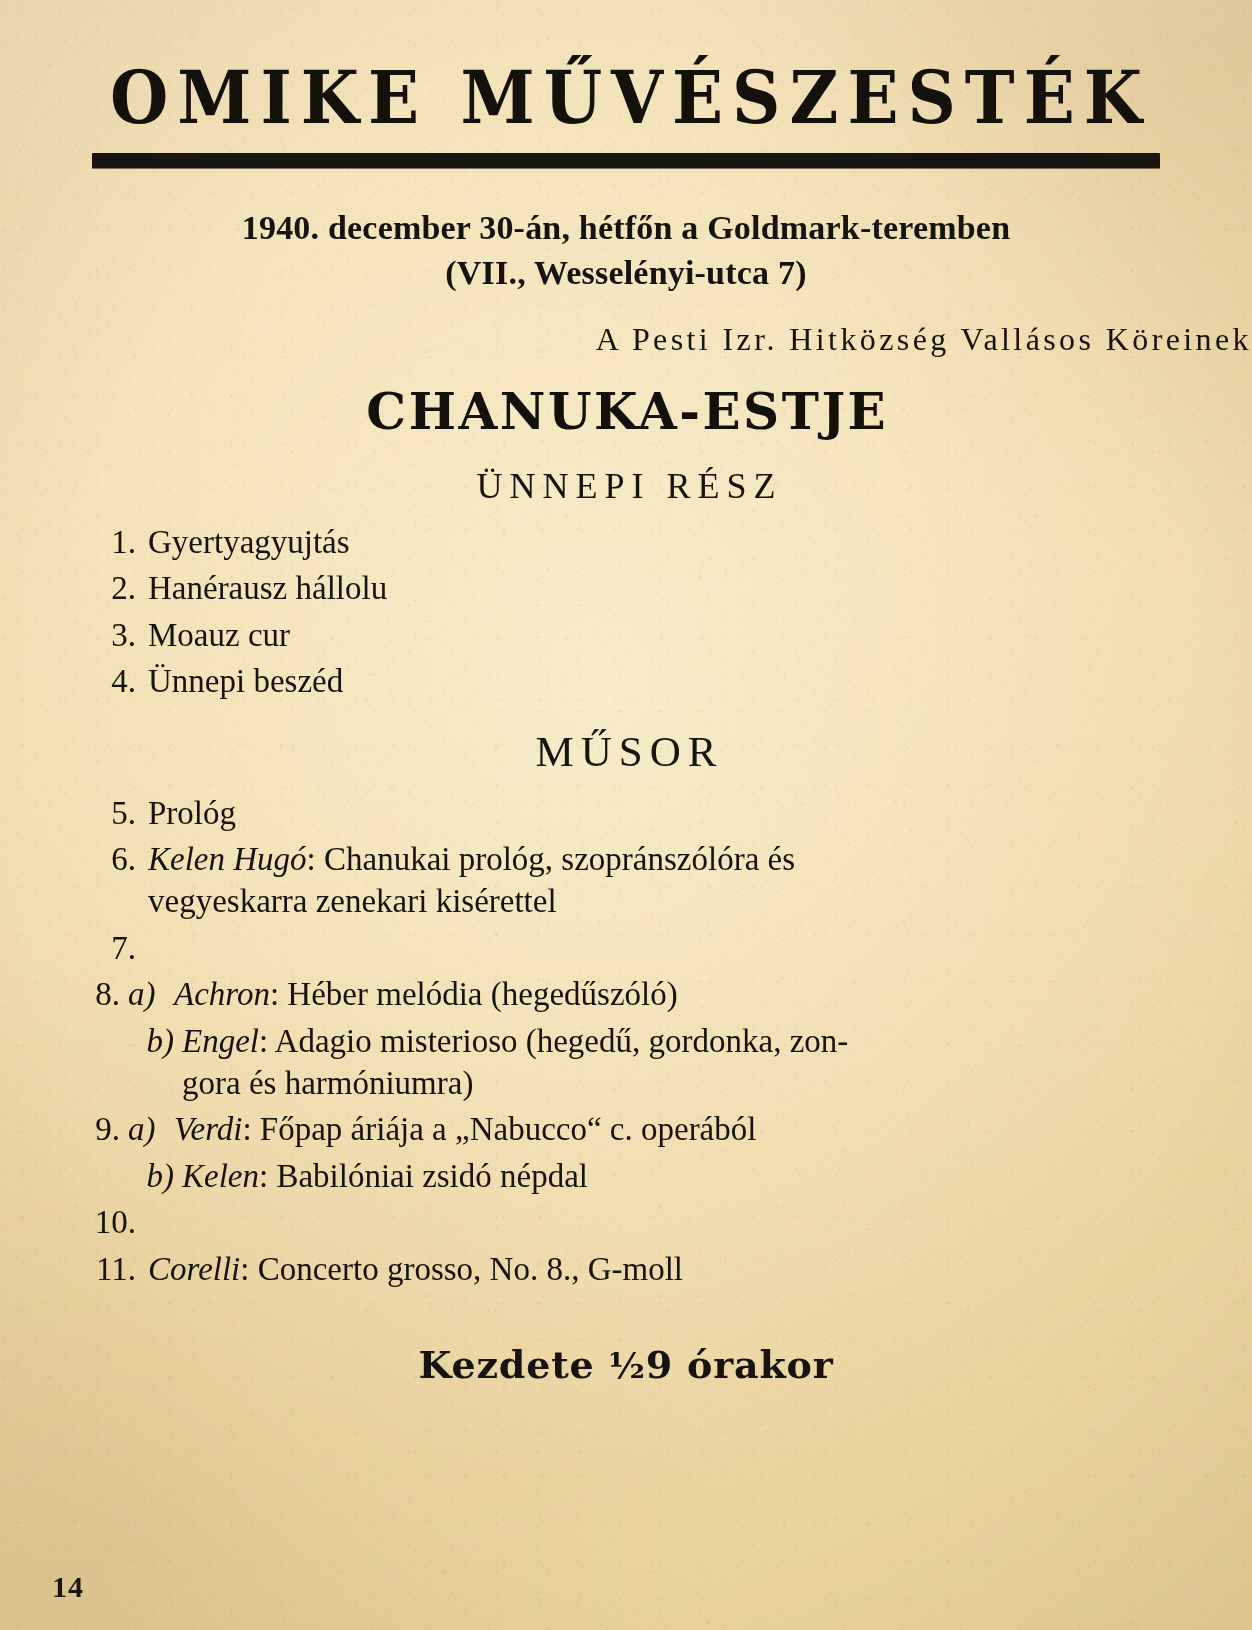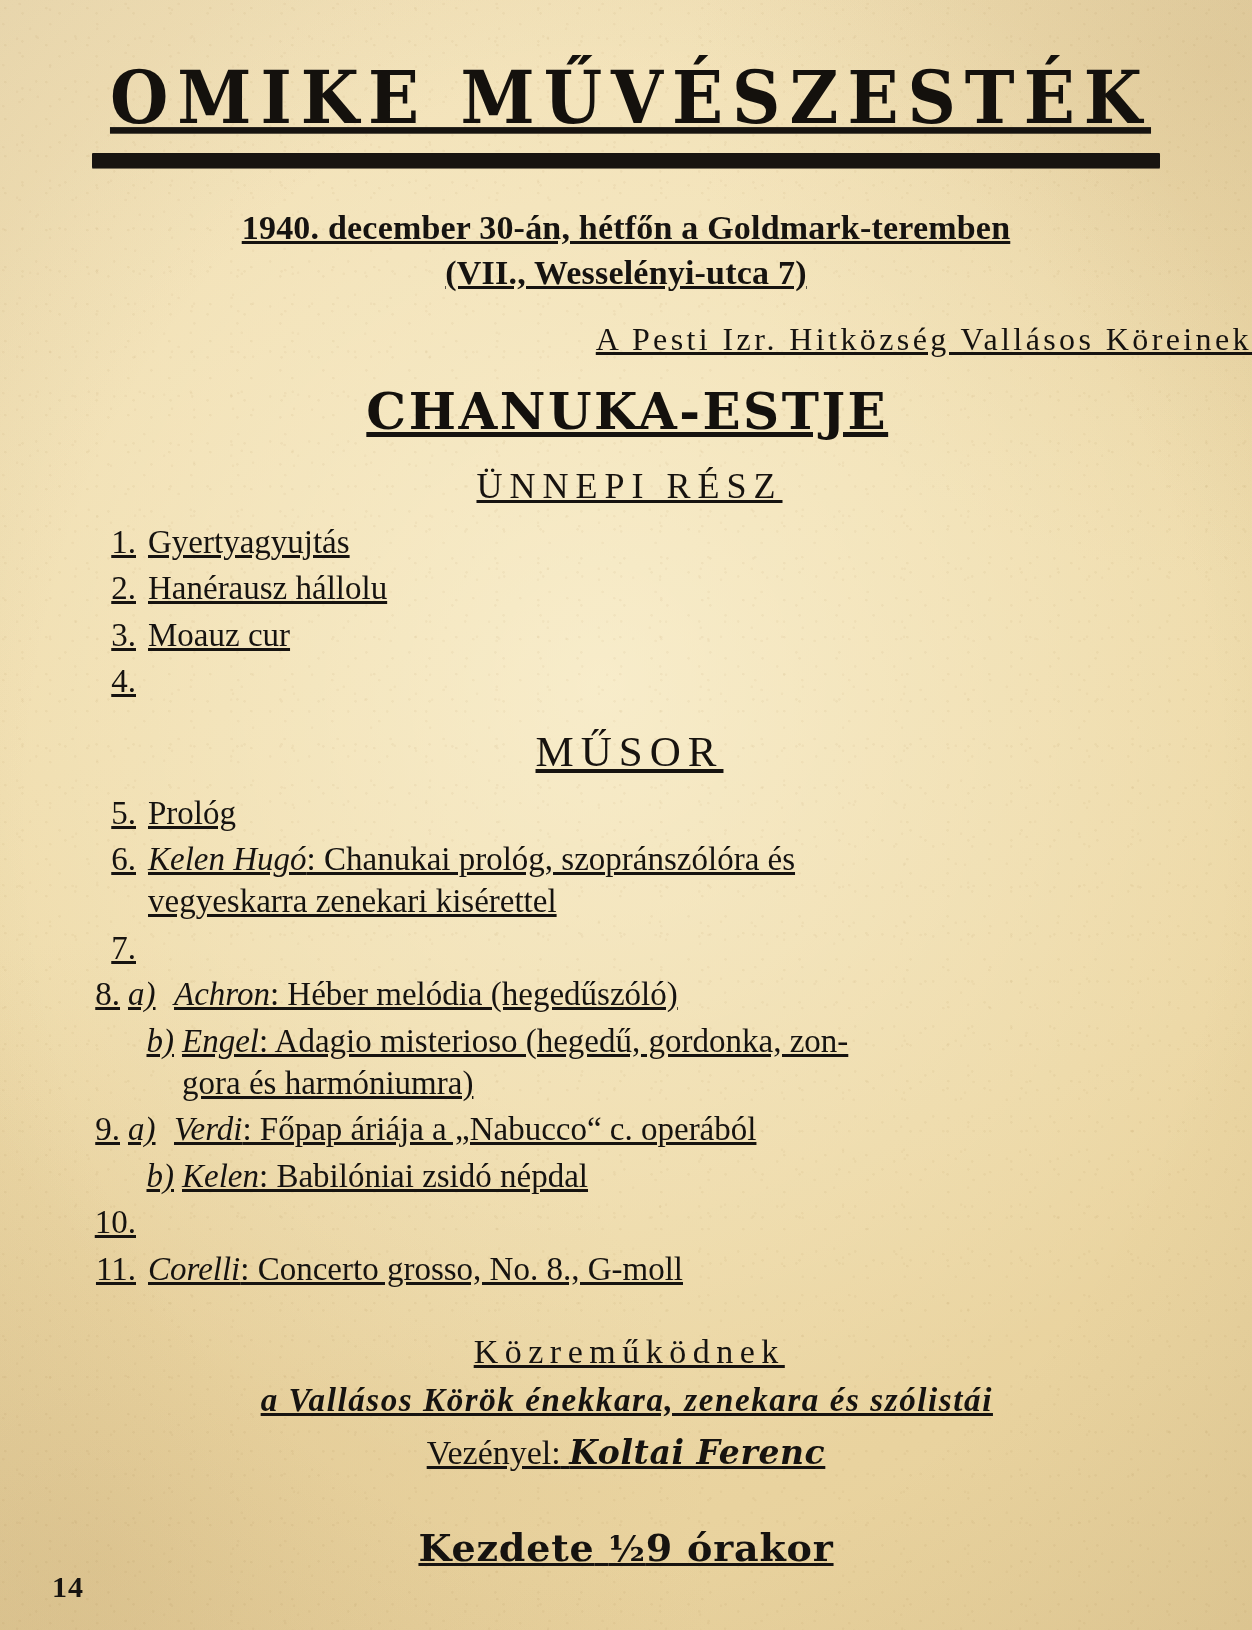--- a/index.html
+++ b/index.html
@@ -54,21 +54,20 @@
     pointer-events: none;
     background: radial-gradient(ellipse 82% 78% at 50% 50%, rgba(0,0,0,0) 58%, rgba(120,92,48,0.13) 100%);
   }
 
   .content {
     position: relative;
     z-index: 2;
     width: 1252px;
     height: 1630px;
     box-sizing: border-box;
-    text-decoration: underline;
   }
 
   
   .masthead {
     padding-top: 60px;
     text-align: center;
   }
   .masthead-title {
     font-family: "DejaVu Serif", "Liberation Serif", serif;
     font-weight: 700;
@@ -280,20 +279,21 @@
       <li class="prog-item">
         <span class="num">2.</span>
         <span class="body">Hanérausz hállolu</span>
       </li>
       <li class="prog-item">
         <span class="num">3.</span>
         <span class="body">Moauz cur</span>
       </li>
       <li class="prog-item">
         <span class="num">4.</span>
+        <span class="body">Ünnepi beszéd</span>
       </li>
     </ul>
 
     <div class="section-heading musor">MŰSOR</div>
 
     <ul class="programme">
 
       <li class="prog-item">
         <span class="num">5.</span>
         <span class="body">Prológ</span>
@@ -334,24 +334,19 @@
         <span class="num">10.</span>
       </li>
 
       <li class="prog-item">
         <span class="num">11.</span>
         <span class="body"><span class="composer">Corelli</span><span>: Concerto grosso, No. 8., G-moll</span></span>
       </li>
 
     </ul>
 
-    <div class="credits">
-      <div class="credits-heading">Közreműködnek</div>
-      <div class="performers">a Vallásos Körök énekkara, zenekara és szólistái</div>
-      <div class="conductor"><span>Vezényel:</span> <span class="name">Koltai Ferenc</span></div>
-    </div>
 
     <div class="start-time"><span>Kezdete</span> <span class="frac">½</span><span>9 órakor</span></div>
 
     <div class="page-number">14</div>
 
   </div>
 </div>
 
 </body></html>

